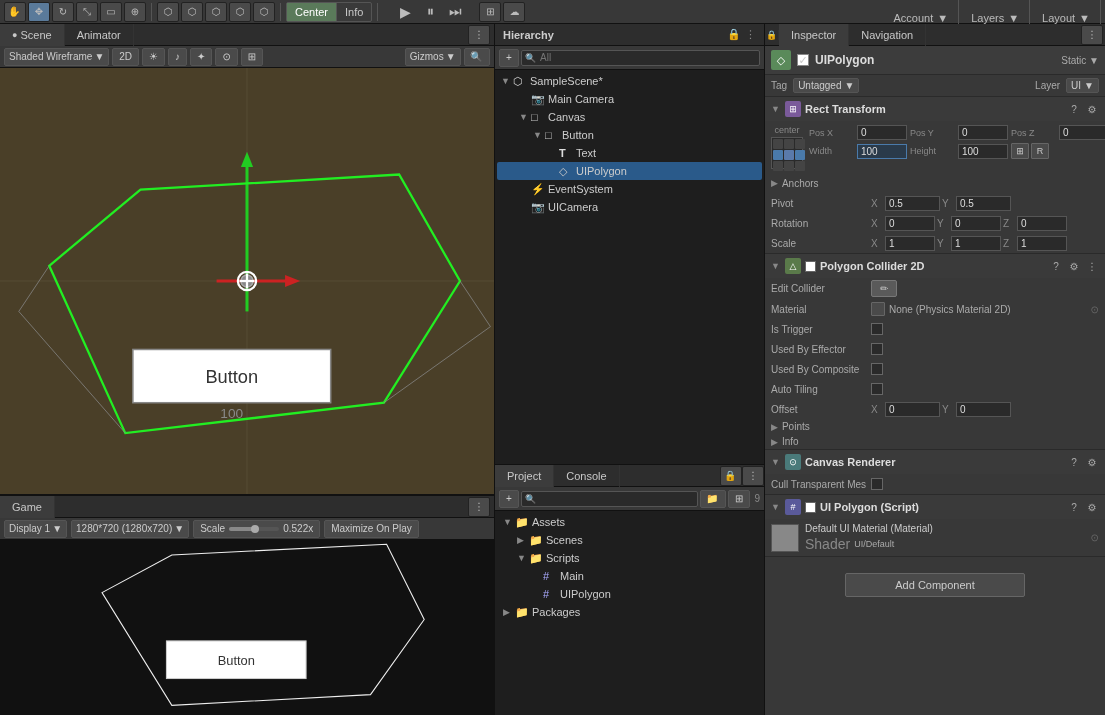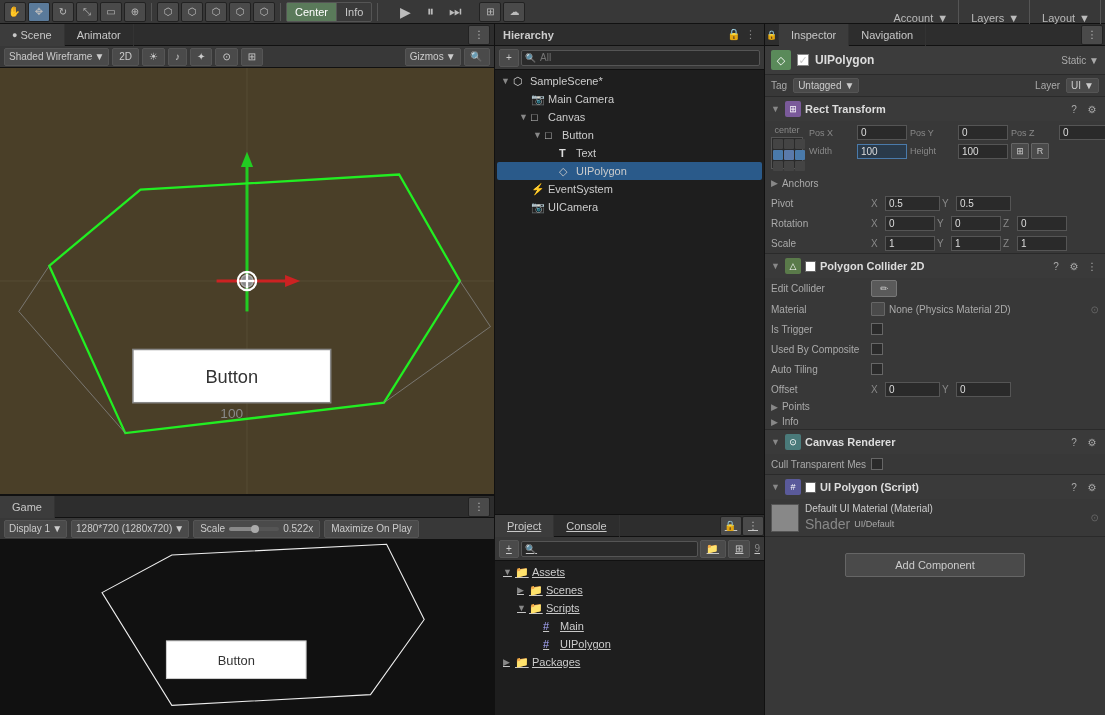--- a/index.html
+++ b/index.html
@@ -46,21 +46,21 @@
     .panel-title { font-size: 11px; font-weight: bold; color: #ccc; }
     .panel-toolbar { height: 24px; background: #383838; display: flex; align-items: center; padding: 0 4px; gap: 2px; border-bottom: 1px solid #111; }
     .hierarchy-content { flex: 1; overflow-y: auto; padding: 2px; }
     .tree-item { display: flex; align-items: center; height: 18px; padding-left: 4px; cursor: pointer; border-radius: 2px; }
     .tree-item.selected { background: #2a5a8a; }
     .tree-arrow { width: 12px; font-size: 9px; color: #888; }
     .tree-icon { width: 14px; font-size: 11px; margin-right: 3px; }
     .tree-label { font-size: 11px; color: #ccc; }
 
     
-    .project-panel { height: 200px; display: flex; flex-direction: column; text-decoration: underline; }
+    .project-panel { height: 250px; display: flex; flex-direction: column; }
     .project-tabs { height: 22px; background: #2d2d2d; display: flex; align-items: center; border-bottom: 1px solid #111; }
     .project-tab { padding: 0 12px; height: 22px; display: flex; align-items: center; font-size: 11px; cursor: pointer; border-right: 1px solid #333; }
     .project-tab.active { background: #3c3c3c; }
     .project-content { flex: 1; overflow-y: auto; padding: 2px 4px; }
 
     
     .right-panel { width: 340px; display: flex; flex-direction: column; flex-shrink: 0; overflow: hidden; }
     .inspector-tabs { height: 22px; background: #2d2d2d; display: flex; align-items: center; border-bottom: 1px solid #111; }
     .inspector-tab { padding: 0 12px; height: 22px; display: flex; align-items: center; font-size: 11px; cursor: pointer; border-right: 1px solid #333; }
     .inspector-tab.active { background: #3c3c3c; }
@@ -576,20 +576,24 @@
             <span style="font-size:10px;color:#aaa;">None (Physics Material 2D)</span>
             <span style="font-size:10px;color:#666;margin-left:auto;">⊙</span>
           </div>
         </div>
 
         <div class="field-row">
           <span class="field-label">Is Trigger</span>
           <div class="bool-checkbox"></div>
         </div>
 
+        <div class="field-row">
+          <span class="field-label">Used By Effector</span>
+          <div class="bool-checkbox"></div>
+        </div>
 
         <div class="field-row">
           <span class="field-label">Used By Composite</span>
           <div class="bool-checkbox"></div>
         </div>
 
         <div class="field-row">
           <span class="field-label">Auto Tiling</span>
           <div class="bool-checkbox"></div>
         </div>

